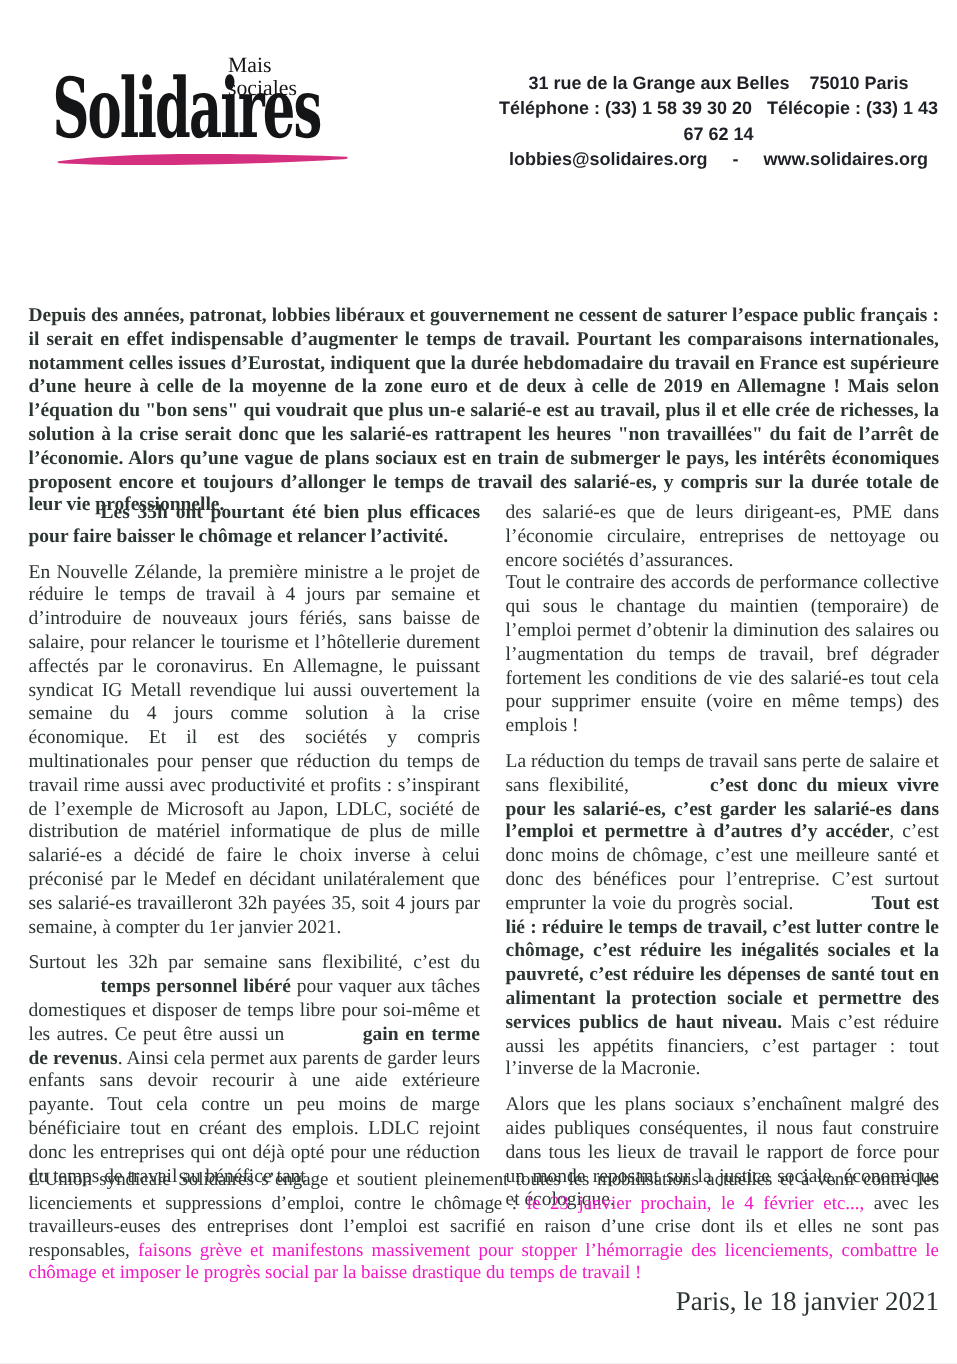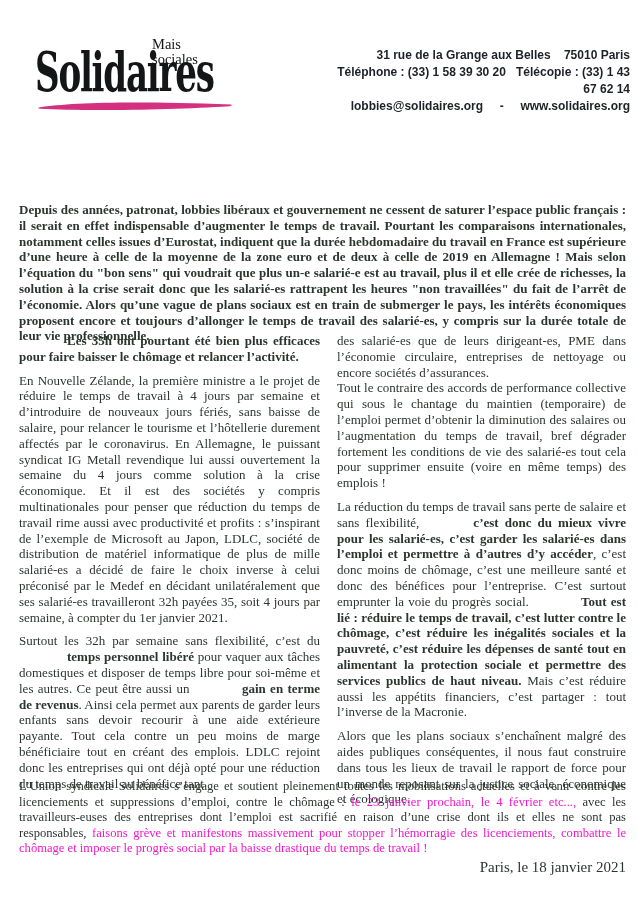--- a/index.html
+++ b/index.html
@@ -36,21 +36,21 @@
     font-family:"DejaVu Serif",serif;font-weight:700;
     font-size:55px;line-height:58px;letter-spacing:-2px;
     color:var(--logo-black);
     transform:scaleX(0.62);transform-origin:0 0;
     white-space:nowrap;
   }
   .logo-stroke{position:absolute;left:1px;top:69px;width:198px;height:13px;color:var(--accent-pink);}
   .logo-stroke svg{display:block;width:100%;height:100%;}
   .contact{
     position:absolute;left:328px;right:8px;top:47px;
-    text-align:right;
+    text-align:center;
     font-family:"Liberation Sans",sans-serif;font-weight:700;
     font-size:12px;line-height:17px;
     color:var(--contact-text);
   }
   .contact-line{white-space:pre-wrap;}
 
   
   .title{
     position:absolute;top:124px;left:0;right:0;
     text-align:center;
@@ -86,21 +86,21 @@
 
   
   .footer{
     position:absolute;top:779px;left:19px;right:12px;
     text-align:justify;
     font-size:12.6px;line-height:15.6px;
   }
   .footer p{margin:0;}
   .dateline{
     position:absolute;top:859px;right:12px;
-    font-size:15px;line-height:16px;
+    font-size:18px;line-height:16px;
     text-align:right;
   }
 </style>
 </head>
 <body>
 
 <div class="page">
 
   <div class="header">
     <div class="logo">

